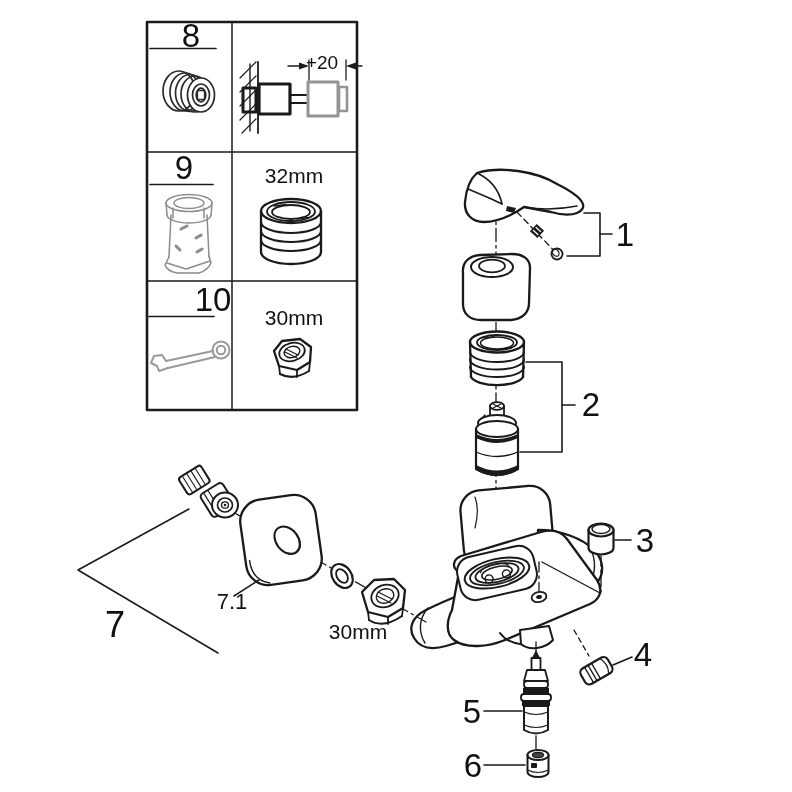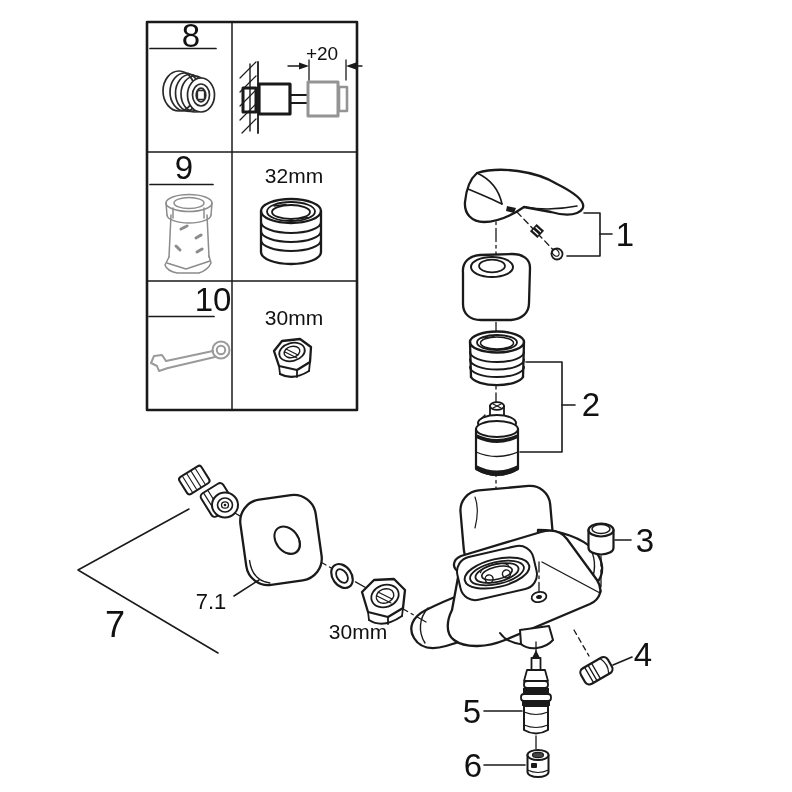--- a/index.html
+++ b/index.html
@@ -328,29 +328,29 @@
   <line x1="484" y1="711" x2="522" y2="711" stroke="#1a1a1a" stroke-width="1.6"></line>
   <line x1="484" y1="765" x2="525" y2="765" stroke="#1a1a1a" stroke-width="1.6"></line>
 
 </svg>
 
 <div>
   <div class="lbl num" style="left:191px;top:35px;">8</div>
   <div class="lbl num" style="left:184px;top:167px;">9</div>
   <div class="lbl num" style="left:185px;top:299px;margin-left:28px;">10</div>
 
-  <div class="lbl dim" style="left:322px;top:53px;">+20</div>
+  <div class="lbl dim" style="left:322px;top:62px;">+20</div>
   <div class="lbl mm" style="left:294px;top:175px;">32mm</div>
   <div class="lbl mm" style="left:294px;top:317px;">30mm</div>
 
   <div class="lbl num" style="left:625px;top:234px;">1</div>
   <div class="lbl num" style="left:591px;top:404px;">2</div>
   <div class="lbl num" style="left:645px;top:540px;">3</div>
   <div class="lbl num" style="left:643px;top:654px;">4</div>
   <div class="lbl num" style="left:472px;top:711px;">5</div>
   <div class="lbl num" style="left:473px;top:765px;">6</div>
   <div class="lbl num-big" style="left:115px;top:625px;">7</div>
-  <div class="lbl sub" style="left:211px;top:602px;">7.1</div>
+  <div class="lbl sub" style="left:232px;top:602px;">7.1</div>
 
   <div class="lbl mm" style="left:358px;top:631px;">30mm</div>
 </div>
 
 </div>
 
 </body></html>

